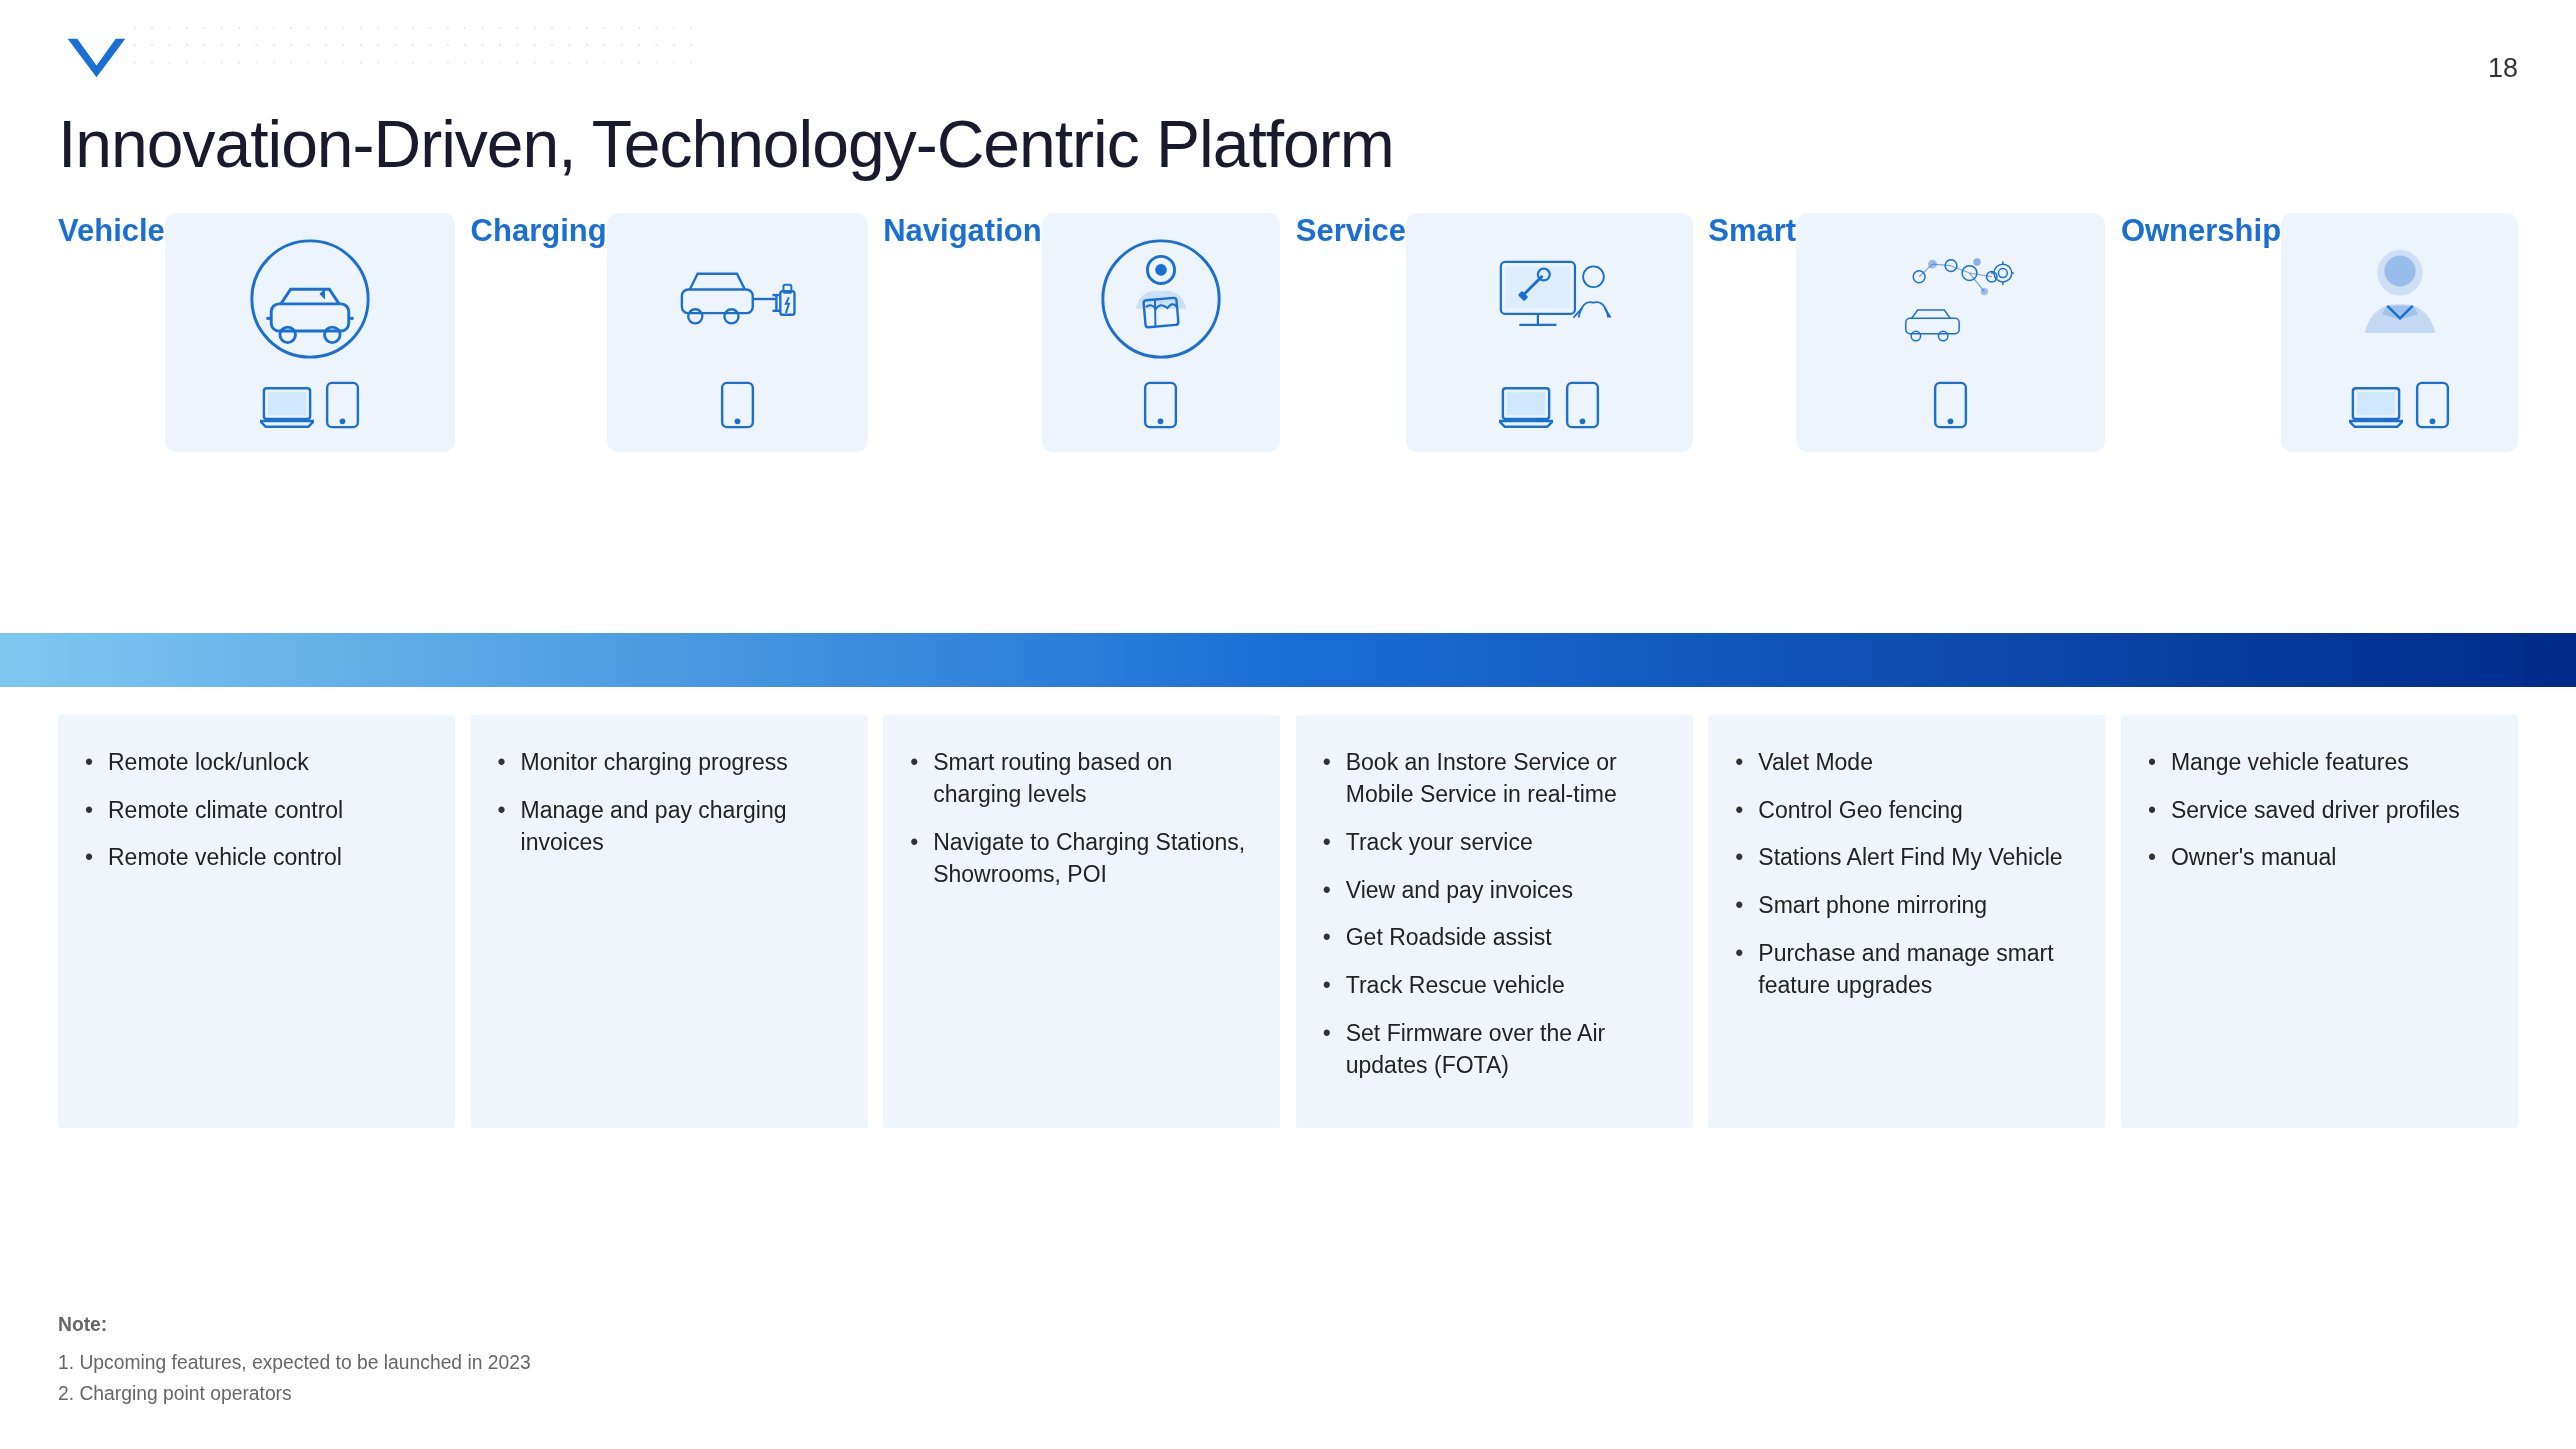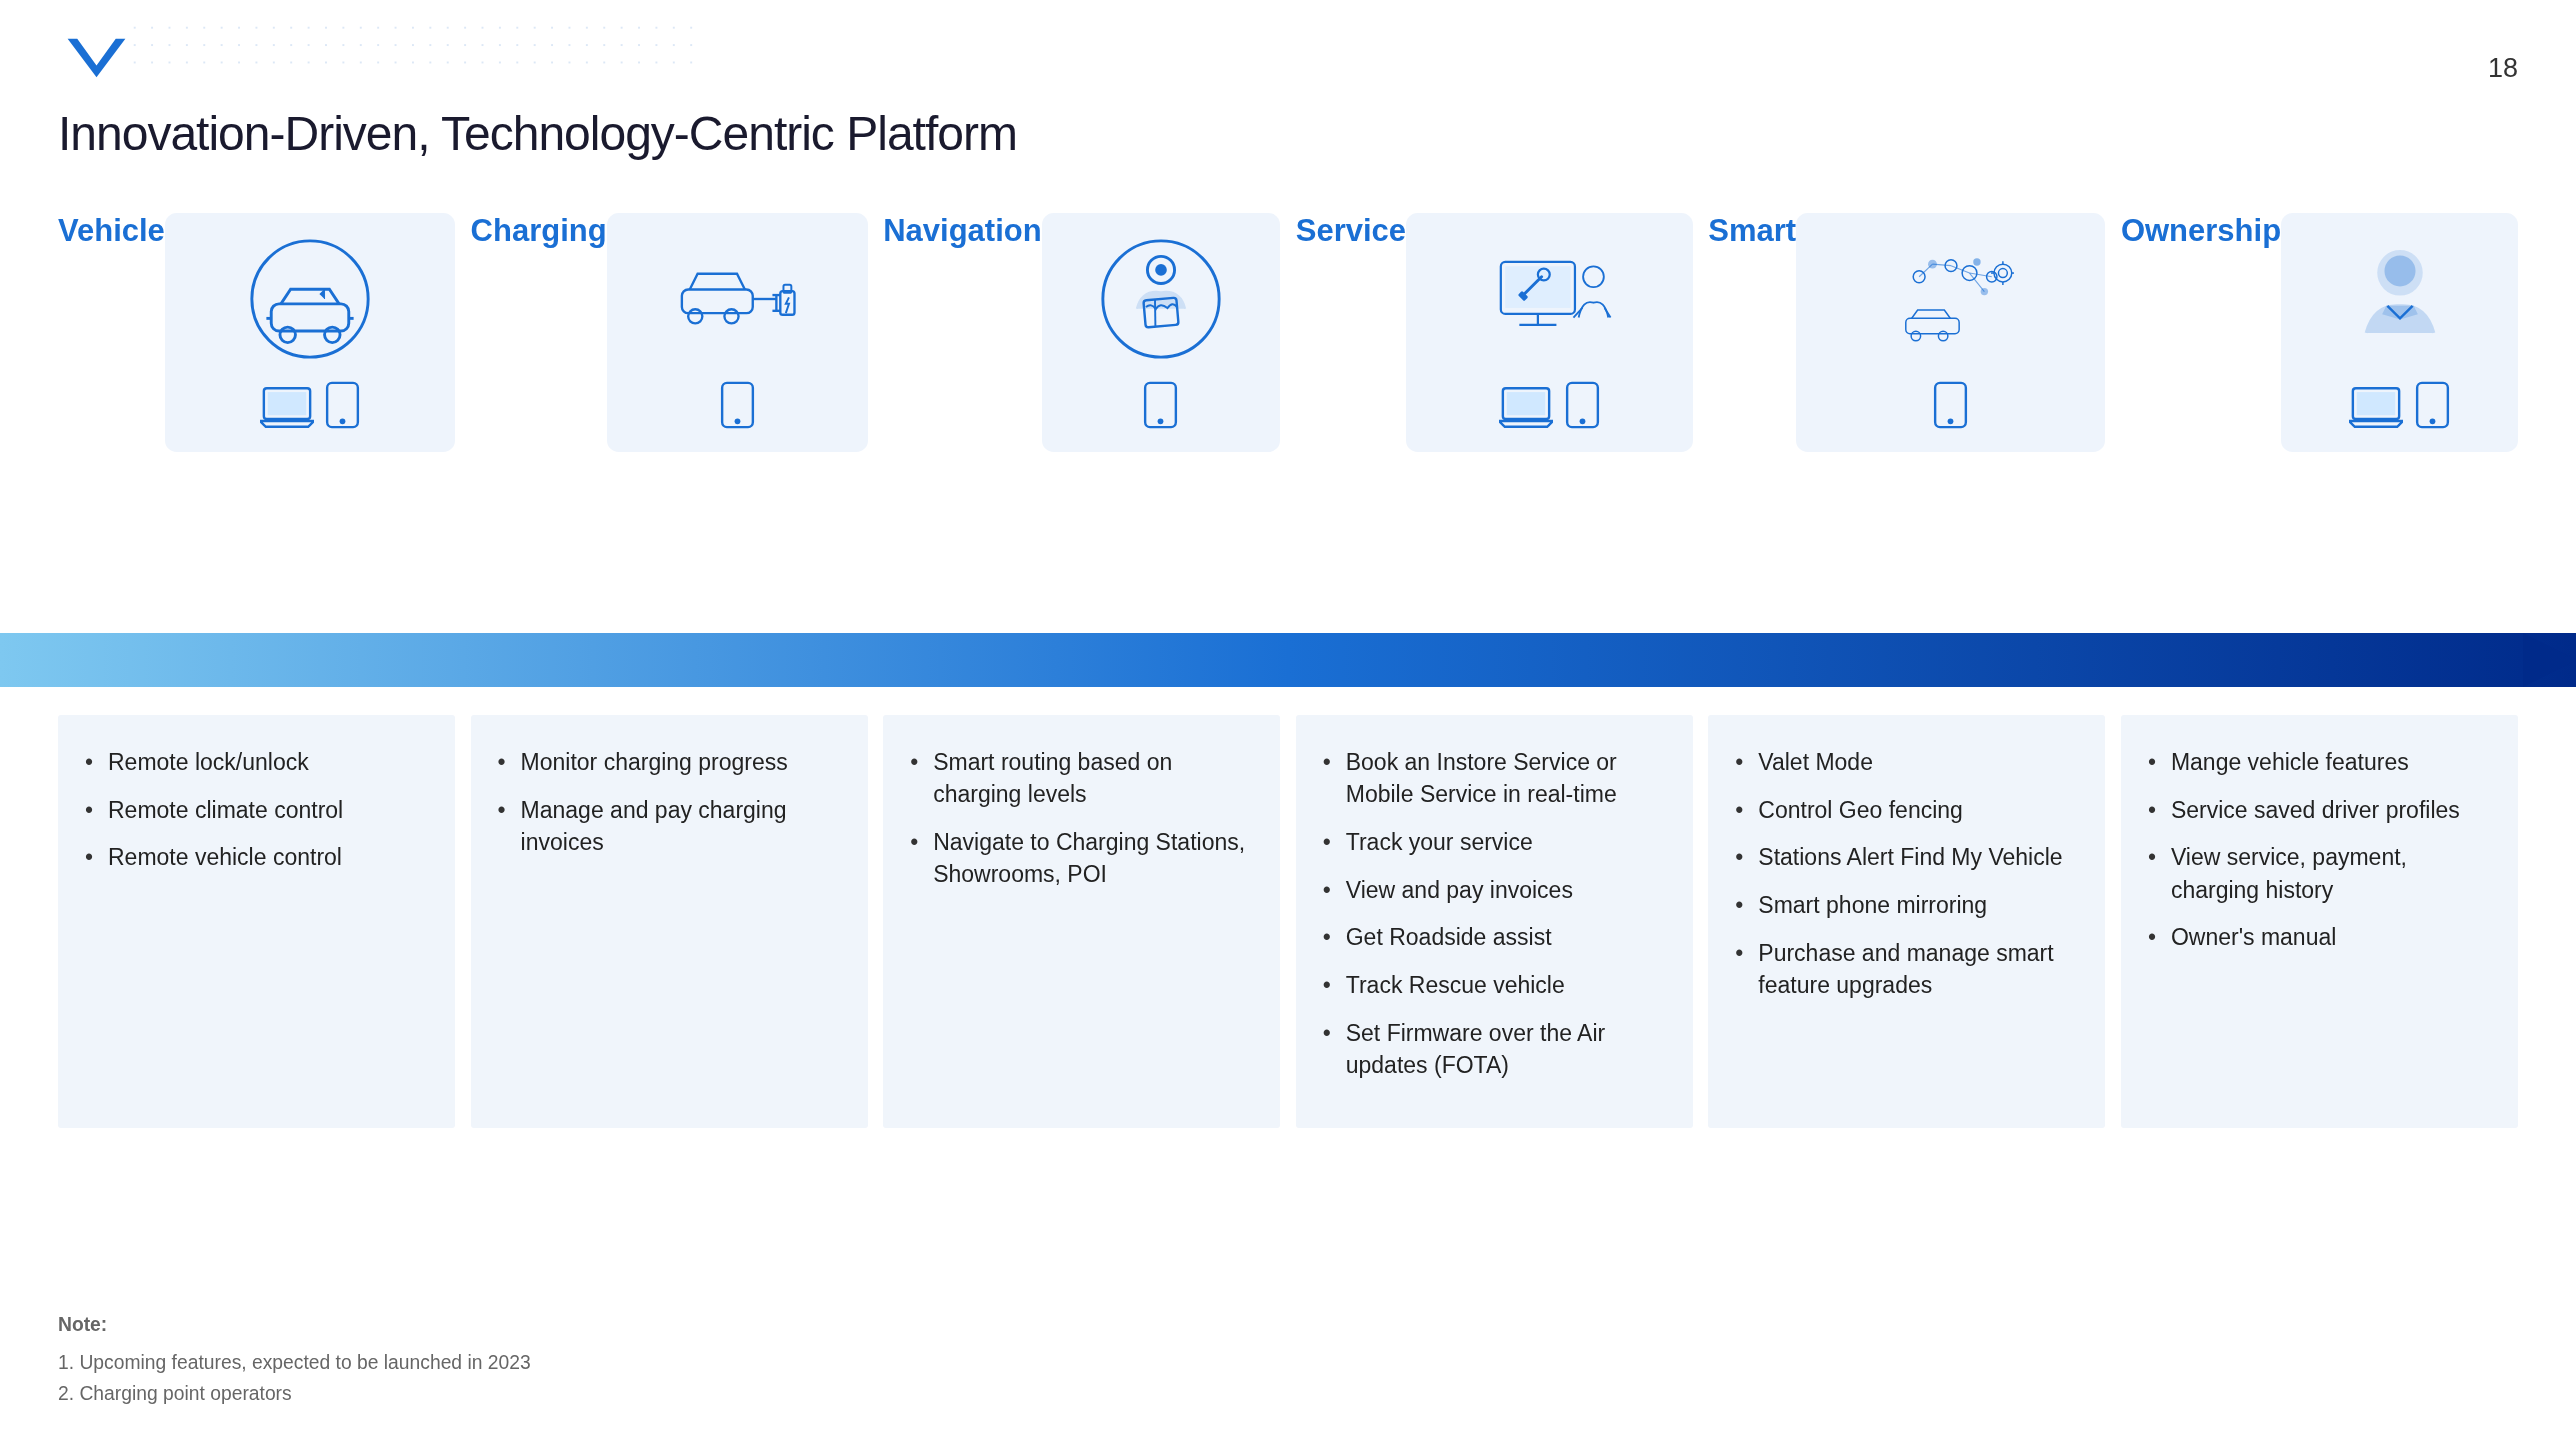--- a/index.html
+++ b/index.html
@@ -36,21 +36,21 @@
       height: 48px;
       background-image: radial-gradient(circle, #c5d8f0 1.4px, transparent 1.4px);
       background-size: 17.4px 17.4px;
       opacity: 0.6;
     }
 
     .main-title {
       position: absolute;
       top: 106px;
       left: 58px;
-      font-size: 48px;
+      font-size: 66px;
       font-weight: 300;
       color: #1a1a2e;
       letter-spacing: -1px;
     }
 
     .columns-container {
       position: absolute;
       top: 213px;
       left: 58px;
       right: 58px;
@@ -400,21 +400,20 @@
       <li>Stations Alert Find My Vehicle</li>
       <li>Smart phone mirroring</li>
       <li>Purchase and manage smart feature upgrades</li>
     </ul>
   </div>
 
   <div class="info-card">
     <ul class="bullet-list">
       <li>Mange vehicle features</li>
       <li>Service saved driver profiles</li>
-      <li>View service, payment, charging history</li>
       <li>Owner's manual</li>
     </ul>
   </div>
 
 </div>
 
 <div class="footer-notes">
   <div class="note-title">Note:</div>
   <div>1.  Upcoming features, expected to be launched in 2023</div>
   <div>2.  Charging point operators</div>

